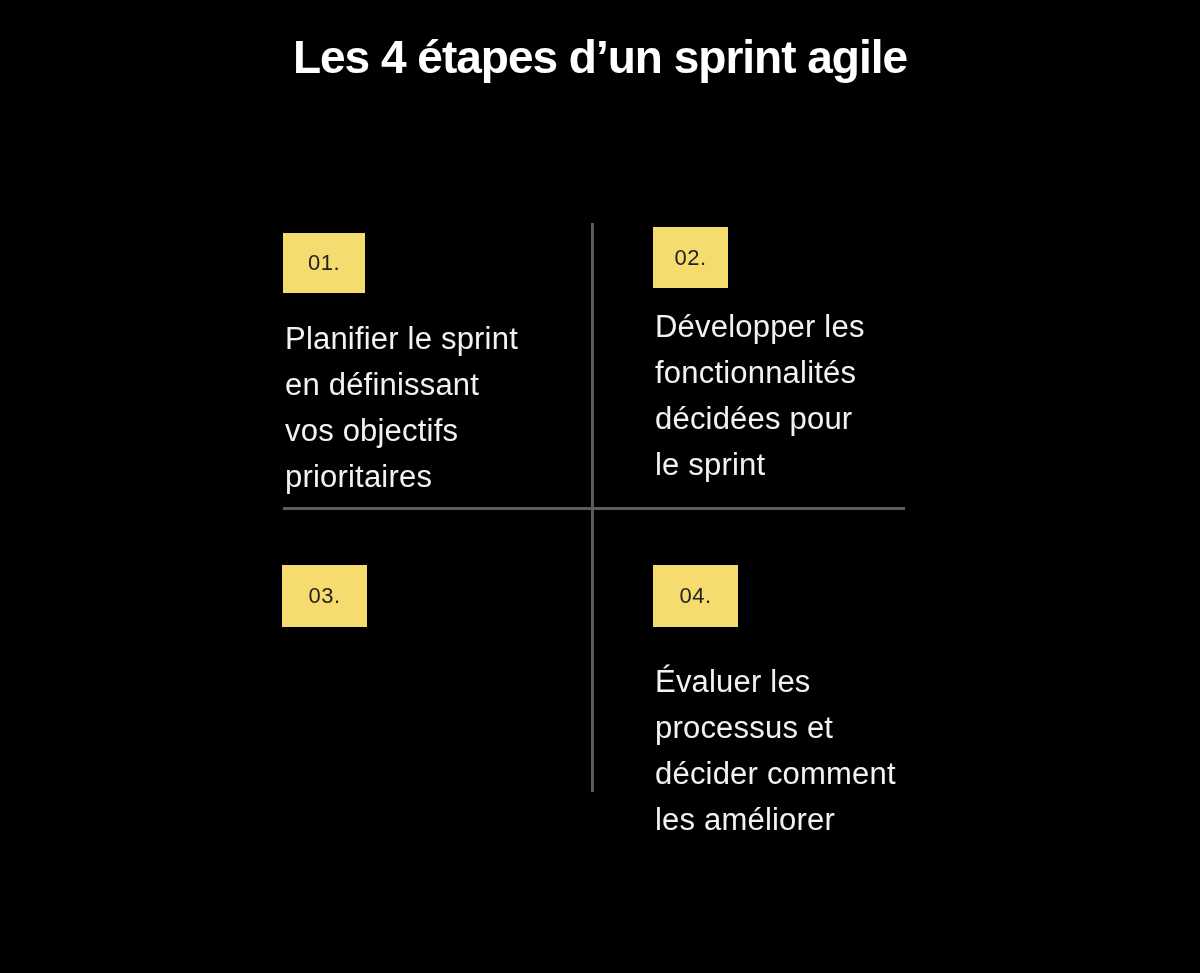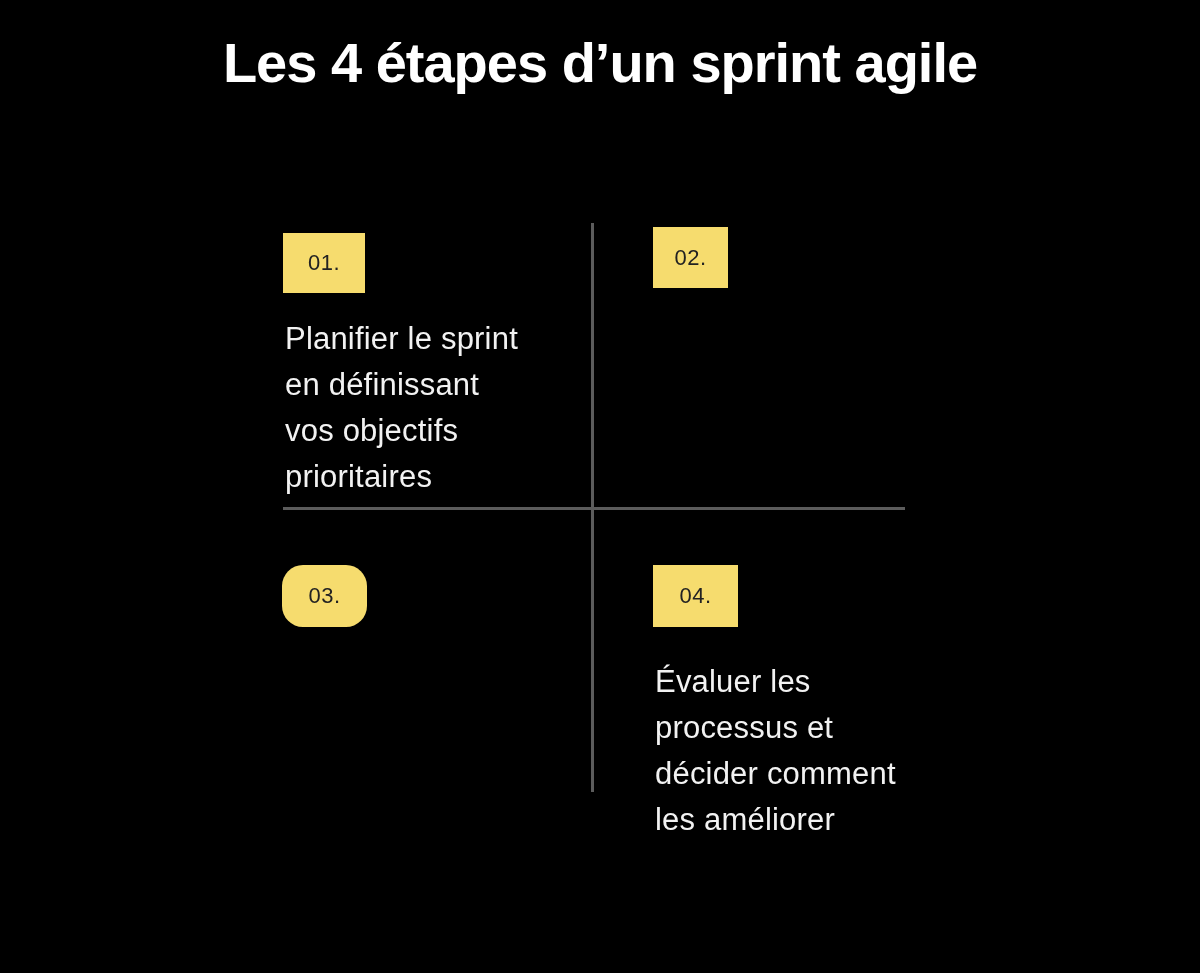--- a/index.html
+++ b/index.html
@@ -14,36 +14,36 @@
   .canvas{
     position:relative;
     width:1200px;height:973px;
     background:var(--background);
     overflow:hidden;
     font-family:"Liberation Sans",sans-serif;
   }
   .title{
     position:absolute;left:0;top:30px;width:1200px;margin:0;
     text-align:center;
-    font-size:56px;font-weight:700;letter-spacing:-1px;
+    font-size:46px;font-weight:700;letter-spacing:-1px;
     color:var(--title-text);
   }
   .divider{position:absolute;background:var(--divider-gray);}
   .divider-vertical{left:591px;top:223px;width:3px;height:569px;}
   .divider-horizontal{left:283px;top:507px;width:622px;height:3px;}
   .badge{
     position:absolute;
     background:var(--badge-yellow);
     color:var(--badge-text);
     display:flex;align-items:center;justify-content:center;
     font-size:22px;letter-spacing:0.5px;
   }
   #badge-1{left:283px;top:233px;width:82px;height:60px;}
   #badge-2{left:653px;top:227px;width:75px;height:61px;}
-  #badge-3{left:282px;top:565px;width:85px;height:62px;border-radius:21px;}
+  #badge-3{left:282px;top:565px;width:85px;height:62px;}
   #badge-4{left:653px;top:565px;width:85px;height:62px;}
   .step-text{
     position:absolute;margin:2px;
     font-size:31px;line-height:46px;letter-spacing:0.2px;
     font-weight:400;
     color:var(--body-text);
     white-space:pre-line;
   }
   #text-1{left:283px;top:314px;}
   #text-2{left:653px;top:302px;}
@@ -64,20 +64,24 @@
     <span>01.</span>
   </div>
   <p class="step-text" id="text-1">Planifier le sprint
 en définissant
 vos objectifs
 prioritaires</p>
 
   <div class="badge" id="badge-2">
     <span>02.</span>
   </div>
+  <p class="step-text" id="text-2">Développer les
+fonctionnalités
+décidées pour
+le sprint</p>
 
   <div class="badge" id="badge-3">
     <span>03.</span>
   </div>
 
   <div class="badge" id="badge-4">
     <span>04.</span>
   </div>
   <p class="step-text" id="text-4">Évaluer les
 processus et

